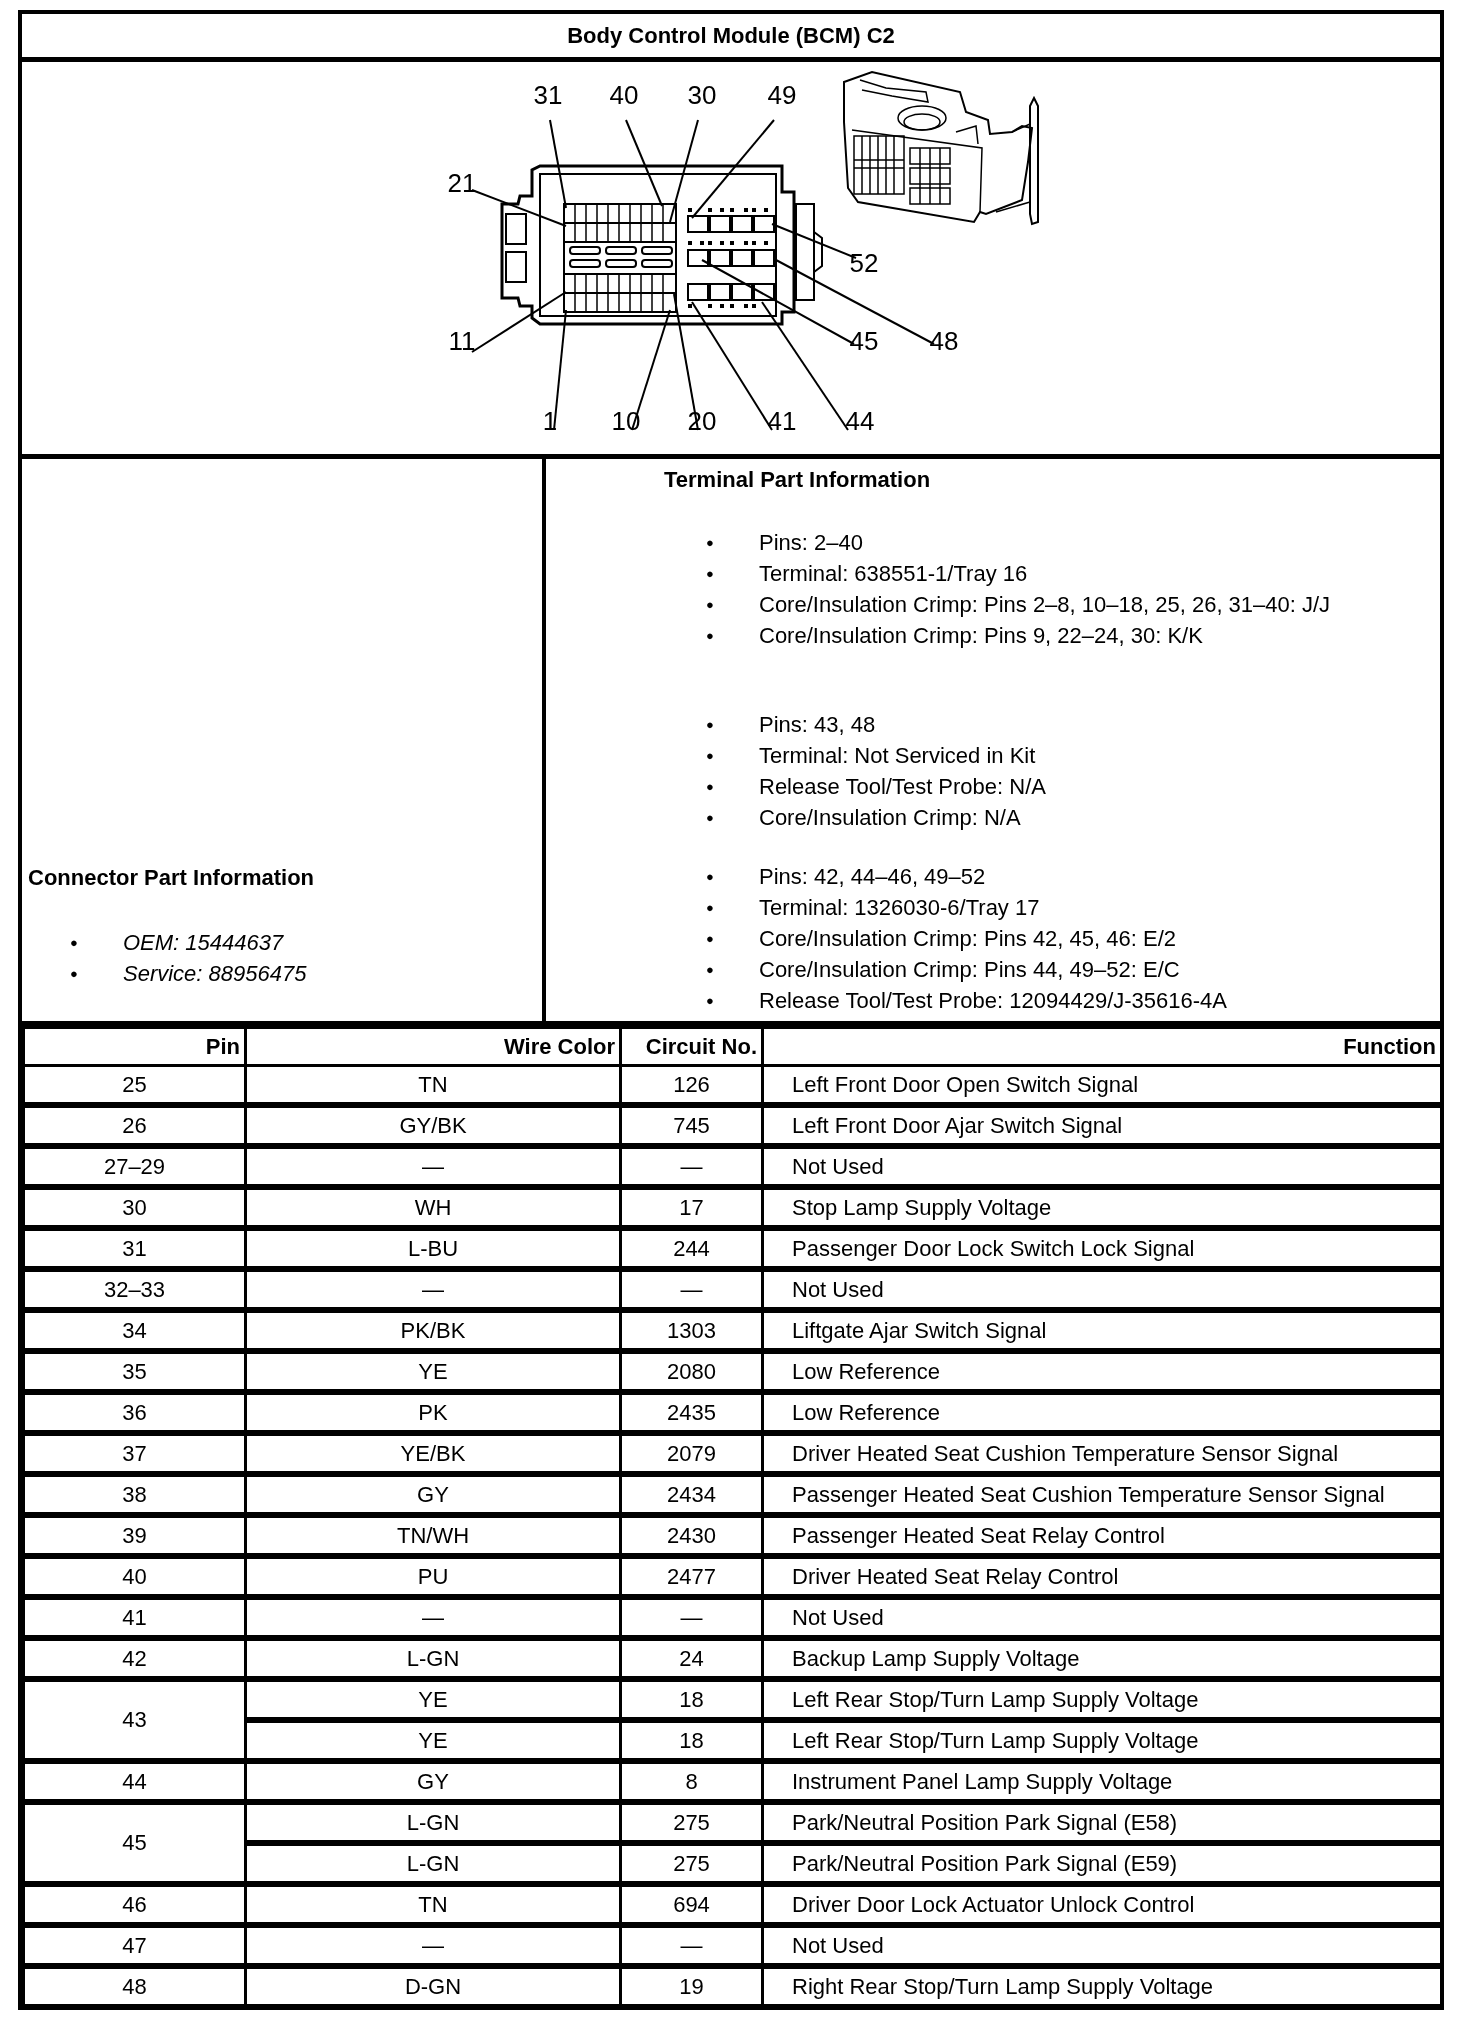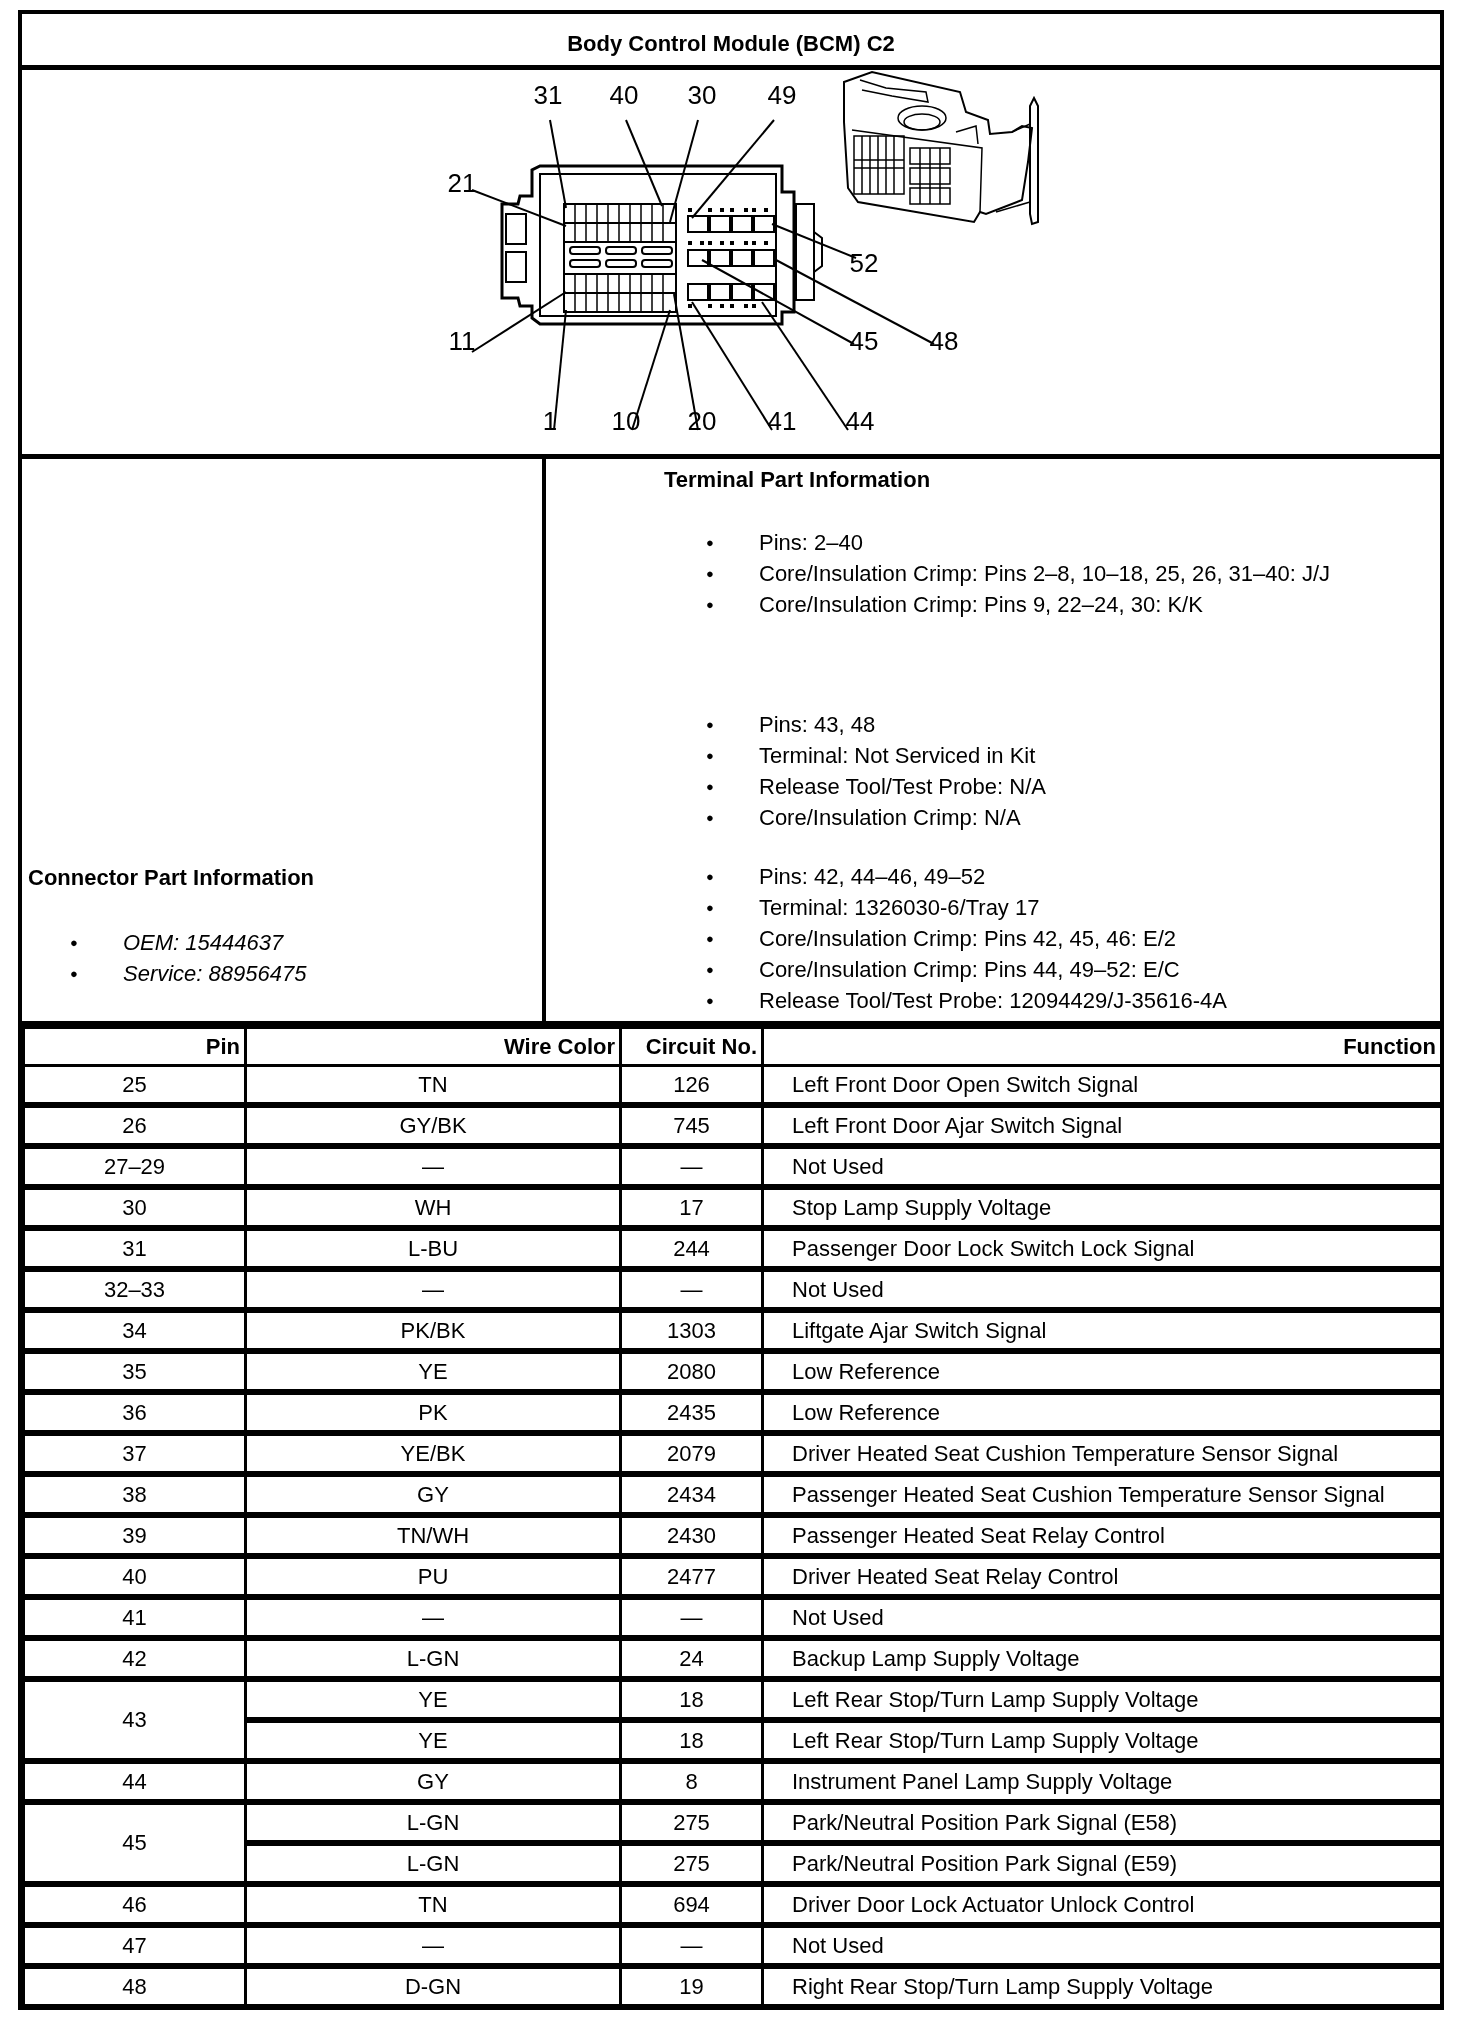--- a/index.html
+++ b/index.html
@@ -1,18 +1,18 @@
 <!DOCTYPE html>
 <html><head>
 <meta charset="utf-8">
 <style>
   html, body { margin:0; padding:0; background:#ffffff; }
   body { width:1472px; height:2020px; position:relative; font-family:"Liberation Sans", sans-serif; color:#000; }
   .sheet { position:absolute; left:18px; top:10px; width:1426px; height:2000px; border:4px solid #000; box-sizing:border-box; }
-  .title-row { position:absolute; left:0; top:8px; right:0; height:43px; border-bottom:5px solid #000; display:flex; align-items:center; justify-content:center; font-weight:bold; font-size:22px; }
+  .title-row { position:absolute; left:0; top:0; right:0; height:43px; border-bottom:5px solid #000; display:flex; align-items:center; justify-content:center; font-weight:bold; font-size:22px; }
   .diagram { position:absolute; left:0; top:48px; right:0; height:392px; border-bottom:5px solid #000; }
   .diagram svg { position:absolute; left:0; top:0; }
   .info-row { position:absolute; left:0; top:445px; right:0; height:562px; border-bottom:5px solid #000; }
   .conn-info { position:absolute; left:0; top:0; width:524px; height:100%; border-right:4px solid #000; box-sizing:border-box; }
   .term-info { position:absolute; left:596px; top:0; right:0; height:100%;margin-left:40px; }
   .info-title { font-weight:bold; font-size:22px; position:absolute; left:6px; }
   ul.bul { list-style:none; margin:0; padding:0; position:absolute; }
   ul.bul li { font-size:22px; line-height:31px; height:31px; position:relative; padding-left:101px; white-space:nowrap; }
   ul.bul li::before { content:"\25CF"; position:absolute; left:48px; top:0; font-size:13px; }
   table.pins { position:absolute; left:0; top:1012px; width:1418px; border-collapse:collapse; table-layout:fixed; }
@@ -183,20 +183,21 @@
       <div class="info-title" style="top:406px;">Connector Part Information</div>
       <ul class="bul" style="left:0; top:468px;font-style:italic;">
         <li>OEM: 15444637</li>
         <li>Service: 88956475</li>
       </ul>
     </div>
     <div class="term-info">
       <div class="info-title" style="top:8px;">Terminal Part Information</div>
       <ul class="bul" style="left:0; top:68px;">
         <li>Pins: 2–40</li>
+        <li>Terminal: 638551-1/Tray 16</li>
         <li>Core/Insulation Crimp: Pins 2–8, 10–18, 25, 26, 31–40: J/J</li>
         <li>Core/Insulation Crimp: Pins 9, 22–24, 30: K/K</li>
       </ul>
       <ul class="bul" style="left:0; top:250px;">
         <li>Pins: 43, 48</li>
         <li>Terminal: Not Serviced in Kit</li>
         <li>Release Tool/Test Probe: N/A</li>
         <li>Core/Insulation Crimp: N/A</li>
       </ul>
       <ul class="bul" style="left:0; top:402px;">

